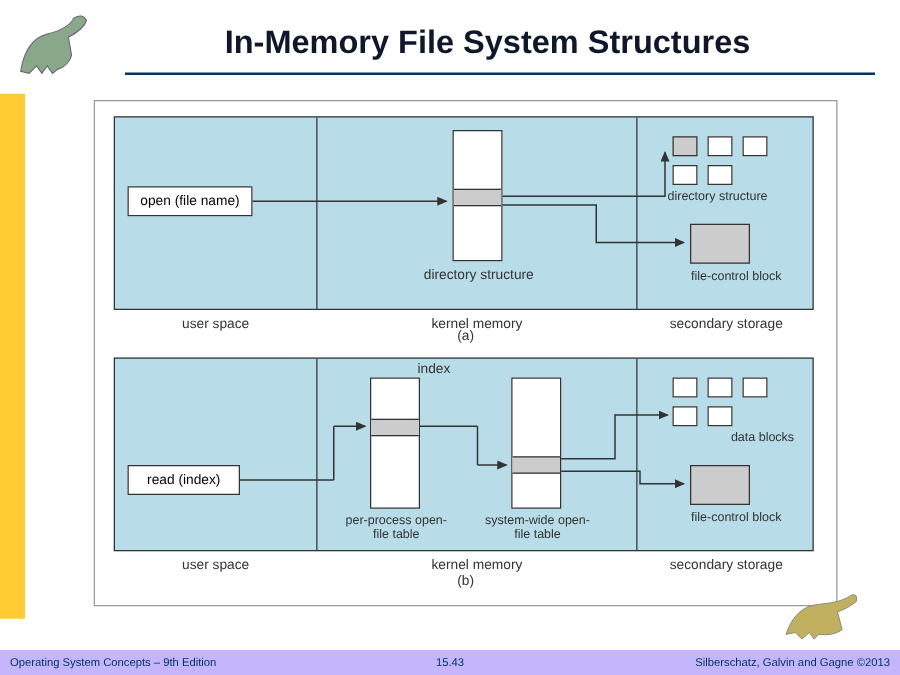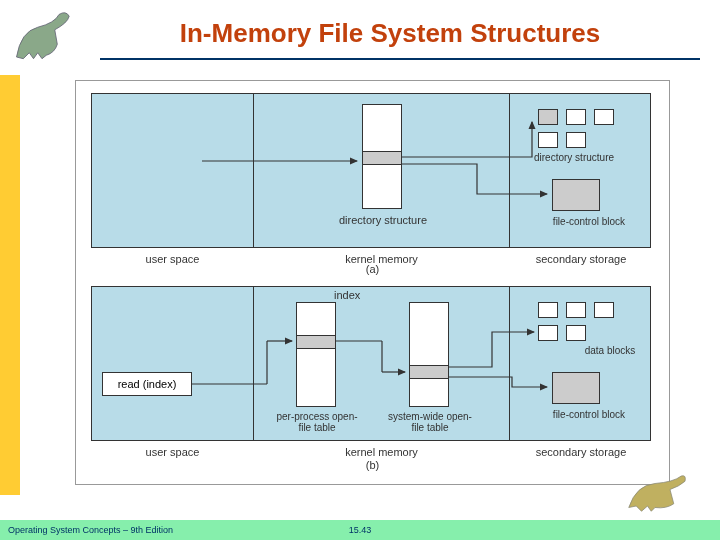--- a/index.html
+++ b/index.html
@@ -1,24 +1,24 @@
 <!DOCTYPE html>
 <html><head>
 <meta charset="utf-8">
 <style>
   * { margin: 0; padding: 0; box-sizing: border-box; }
   body { width: 720px; height: 540px; font-family: Arial, sans-serif; background: #fff; position: relative; }
   .slide { width: 720px; height: 540px; position: relative; }
   .header { position: relative; height: 70px; }
-  .title { color: #c2410c; font-size: 26px; font-weight: bold; text-align: center; padding-top: 18px; padding-left: 60px; font-family: "Trebuchet MS", Arial, sans-serif; }
+  .title { color: #0f172a; font-size: 26px; font-weight: bold; text-align: center; padding-top: 18px; padding-left: 60px; font-family: "Trebuchet MS", Arial, sans-serif; }
   .hr { position: absolute; left: 100px; right: 20px; top: 58px; border-top: 2px solid #003366; }
   .left-bar { position: absolute; left: 0; top: 75px; width: 20px; height: 420px; background: #ffcc33; }
   .dino-svg { position: absolute; left: 8px; top: 6px; width: 85px; height: 58px; }
   .dino-svg2 { position: absolute; right: 20px; bottom: 22px; width: 75px; height: 48px; }
-  .footer { position: absolute; bottom: 0; left: 0; right: 0; height: 20px; display: flex; justify-content: space-between; align-items: center; padding: 0 8px; font-size: 9px; background: #86efac; }
+  .footer { position: absolute; bottom: 0; left: 0; right: 0; height: 20px; display: flex; justify-content: space-between; align-items: center; padding: 0 8px; font-size: 9px; background: #c4b5fd; }
   .footer-left { color: #003366; }
   .footer-center { color: #003366; position: absolute; left: 50%; transform: translateX(-50%); }
   .footer-right { color: #003366; }
 
   .diagram-area { position: absolute; left: 75px; top: 80px; width: 595px; height: 405px; border: 1px solid #999; background: #fff; }
 
   .panel { position: absolute; background: #b8dce8; border: 1px solid #333; }
   .panelA { left: 15px; top: 12px; width: 560px; height: 155px; }
   .panelB { left: 15px; top: 205px; width: 560px; height: 155px; }
 
@@ -55,20 +55,21 @@
     <div class="title">In-Memory File System Structures</div>
     <div class="hr"></div>
   </div>
 
   <div class="left-bar"></div>
 
   <div class="diagram-area">
 
     <div class="panel panelA">
       <div class="sect us">
+        <div class="inbox" style="left:10px; top:55px; width:100px; height:24px;">open (file name)</div>
         <div class="sect-label">user space</div>
       </div>
       <div class="sect km">
         <div class="inbox tallbox" style="left:108px; top:10px;">
           <div class="midband" style="top:46px;"></div>
         </div>
         <div class="sub-label" style="left:74px; top:120px; width:110px;">directory structure</div>
         <div class="sect-label">kernel memory</div>
       </div>
       <div class="sect ss last">
@@ -140,15 +141,16 @@
 
   <div class="dino-svg2">
     <svg viewBox="0 0 100 60">
         <path d="M5 50 Q15 20 40 18 Q65 16 75 8 Q82 6 80 15 Q72 22 60 26 L65 45 Q55 52 40 50 L35 55 L30 48 L22 55 L15 48 Z" fill="#c0b060" stroke="#887" stroke-width="1"></path>
       </svg>
   </div>
 
   <div class="footer">
     <span class="footer-left">Operating System Concepts – 9th Edition</span>
     <span class="footer-center">15.43</span>
+    <span class="footer-right">Silberschatz, Galvin and Gagne ©2013</span>
   </div>
 
 </div>
 
 </body></html>

